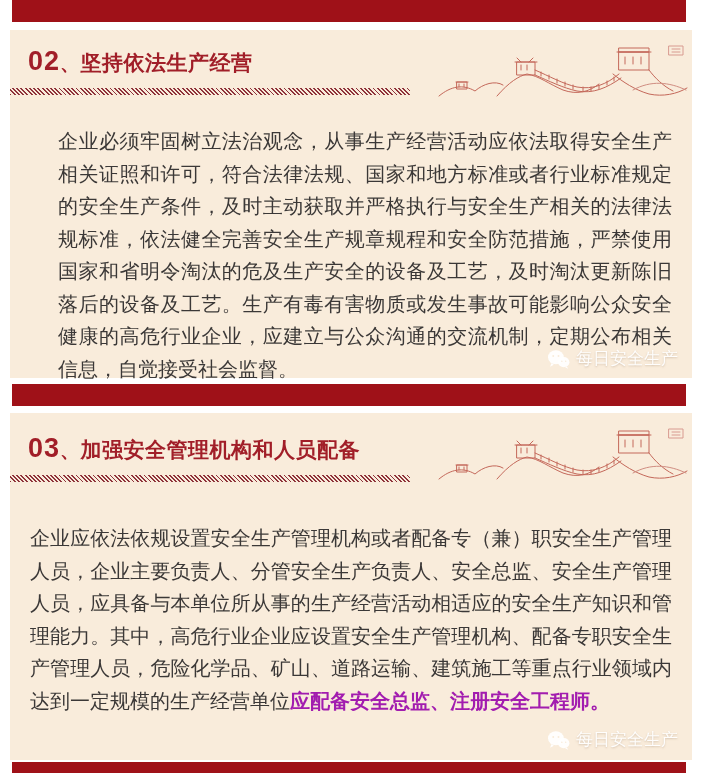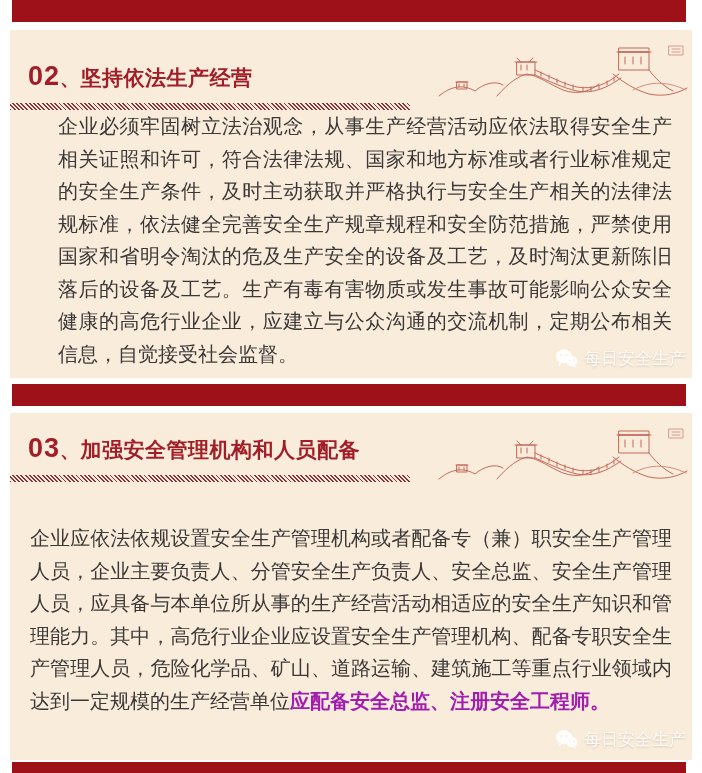--- a/index.html
+++ b/index.html
@@ -14,39 +14,39 @@
   .card{
     position:relative;margin-left:10px;width:682px;background:#f9ecdb;
     box-sizing:border-box;
   }
   .card.first{margin-top:8px;height:348px;}
   .card.second{margin-top:7px;height:347px;}
   .card-title{
     margin:0;color:#a11e28;line-height:30px;white-space:nowrap;
     font-weight:900;letter-spacing:0.5px;
   }
-  .card.first .card-title{padding:31px 0 0 18px;}
+  .card.first .card-title{padding:16px 0 0 18px;}
   .card.second .card-title{padding:20px 16px 0 18px;}
   .card-title .num{font-size:27px;letter-spacing:1px;}
   .card-title .delim{font-size:20px;}
   .card-title .title-text{font-size:21px;}
   .hatch-line{
     margin-top:10px;width:400px;height:7px;
     background:repeating-linear-gradient(45deg,#8f333b 0,#8f333b 1.3px,rgba(0,0,0,0) 1.3px,rgba(0,0,0,0) 3px);
   }
   .great-wall{position:absolute;top:10px;right:4px;width:252px;height:72px;}
   .card-body{
     margin:0;padding:0 20px;font-size:20px;line-height:32.5px;
     color:#3b3837;text-align:justify;text-justify:inter-ideograph;
   }
-  .card.first .card-body{padding-left:48px;}
+  .card.first .card-body{margin-top:30px;padding-left:48px;}
   .card.second .card-body{margin-top:40px;}
   .card-body .highlight{color:#a21caf;font-weight:700;}
   .watermark{
-    position:absolute;right:6px;display:flex;align-items:center;gap:6px;
+    position:absolute;right:14px;display:flex;align-items:flex-end;gap:6px;
     color:rgba(255,255,255,0.95);font-size:17px;
     text-shadow:0 1px 2px rgba(150,120,95,0.35);
   }
   .card.first .watermark{bottom:8px;}
   .card.second .watermark{bottom:9px;}
   .wechat-icon{flex:0 0 auto;}
 </style>
 </head>
 <body>
 

